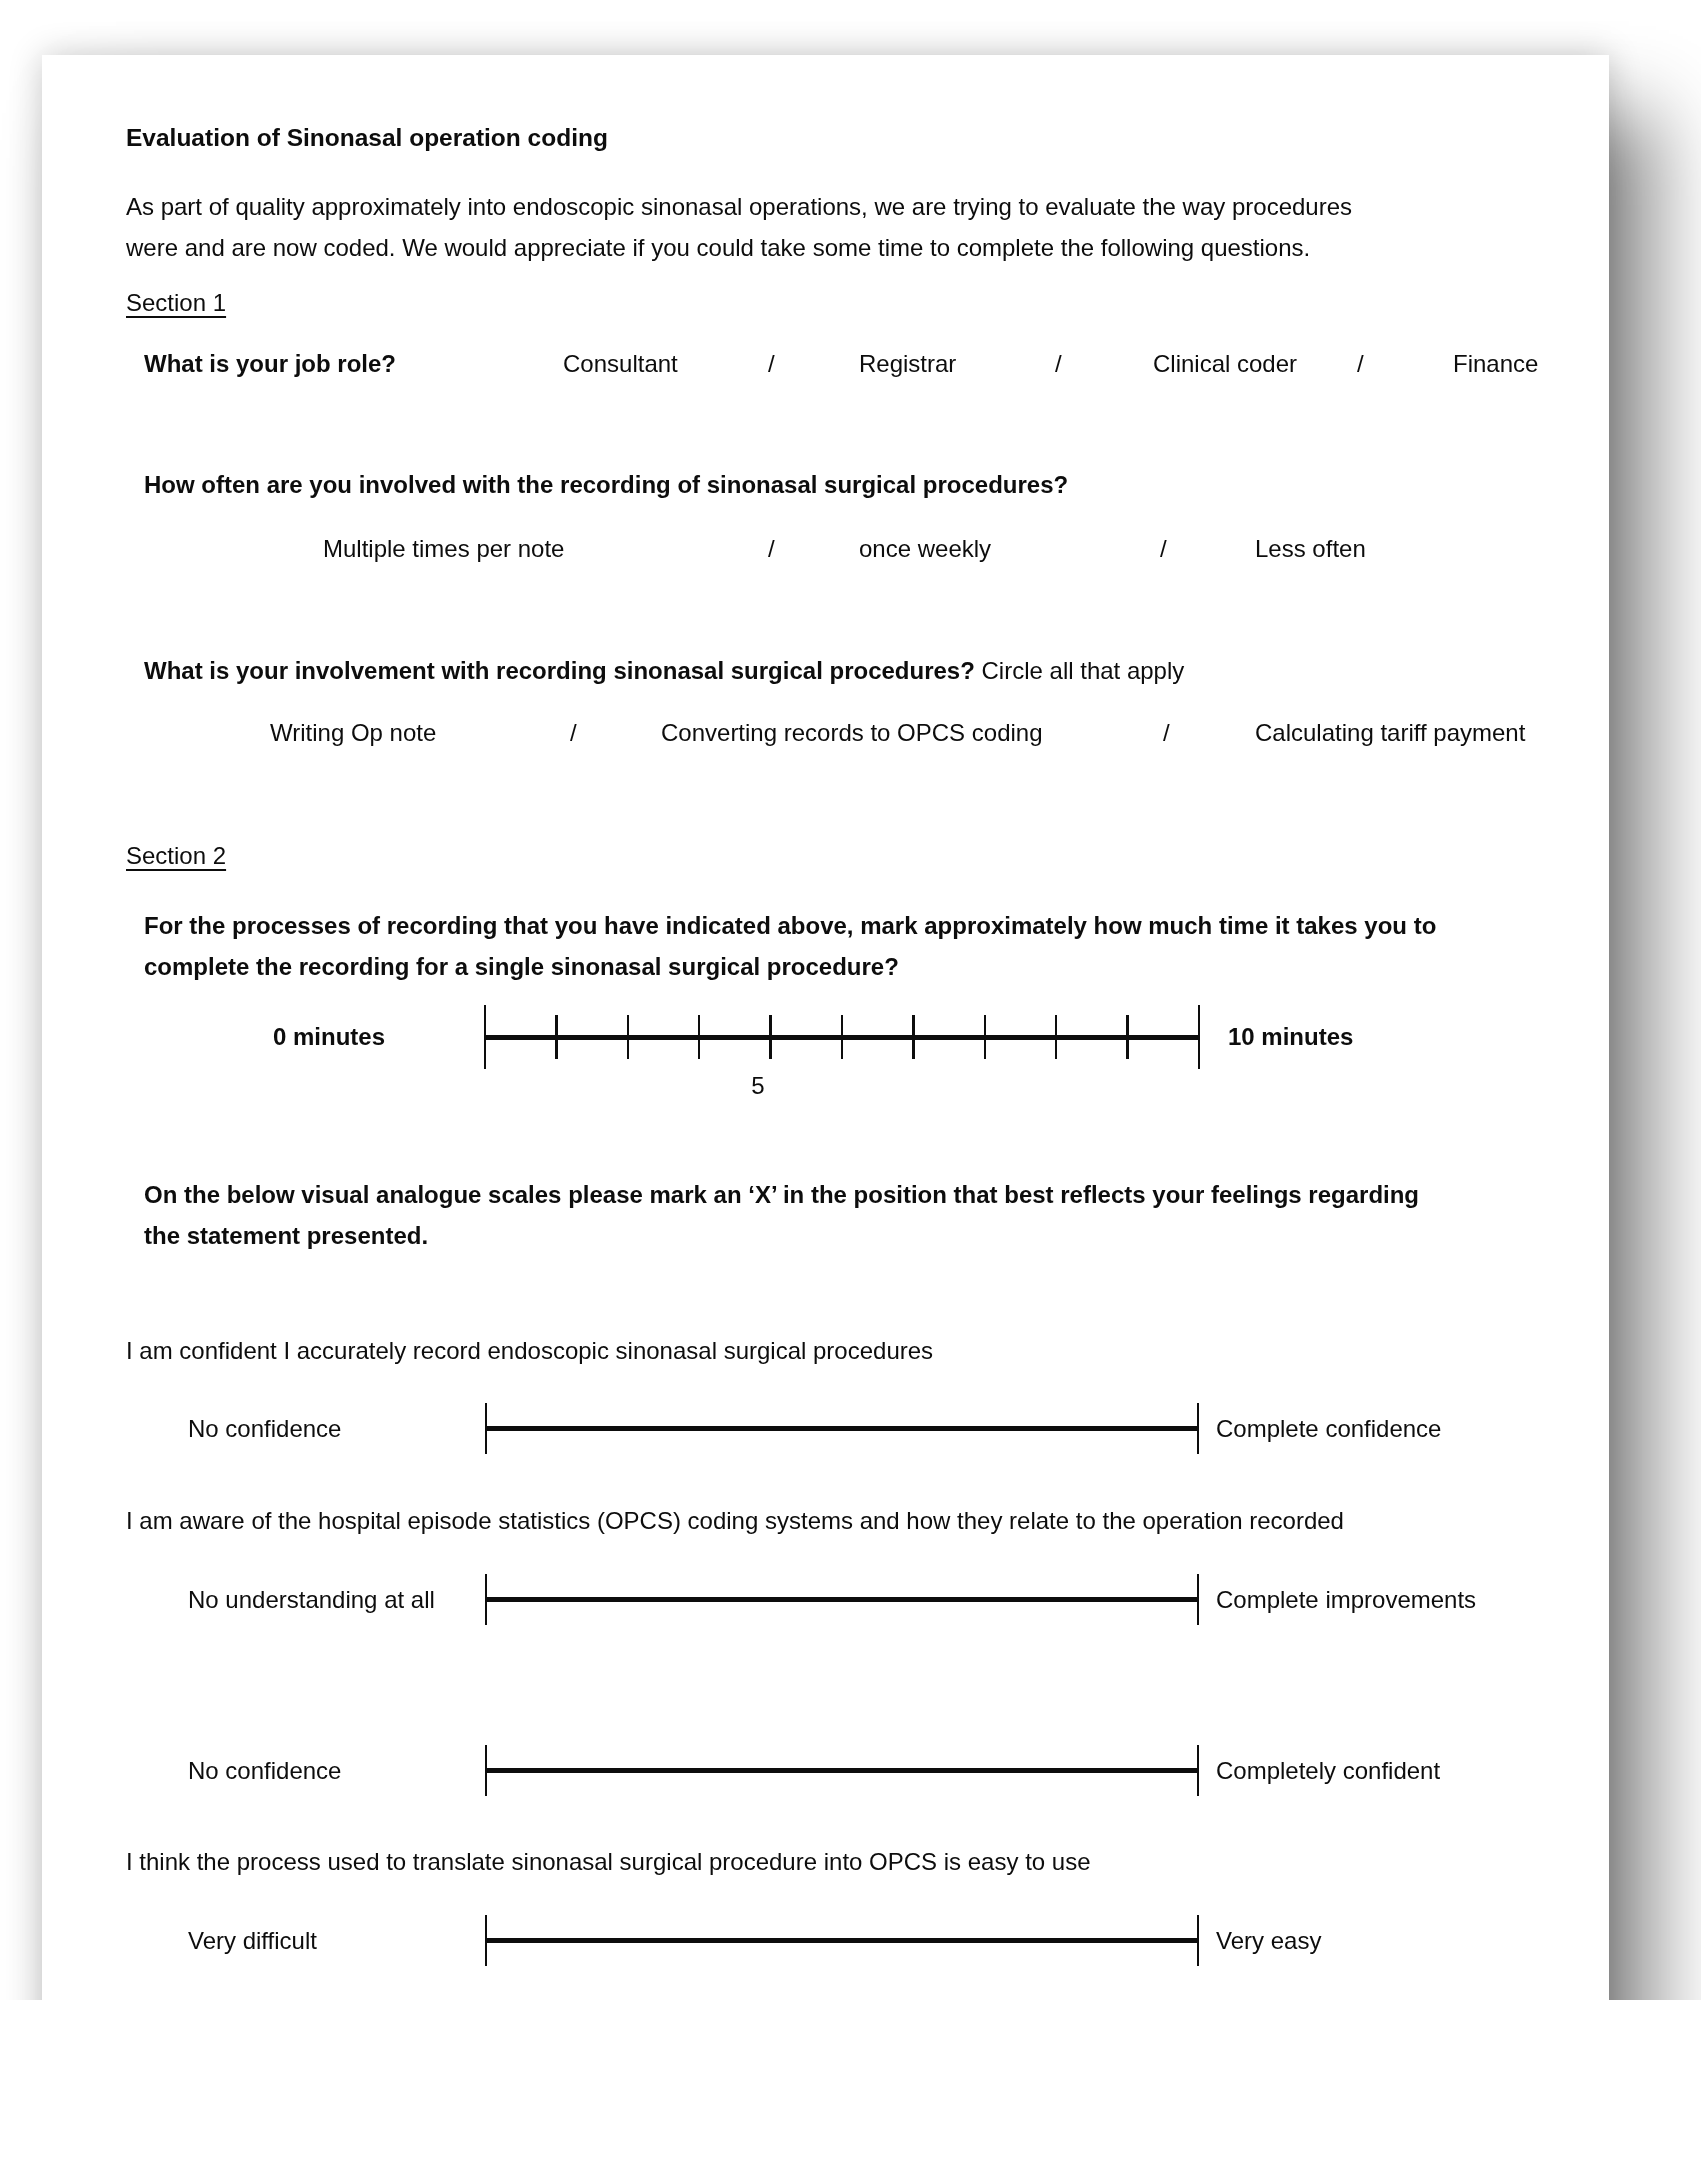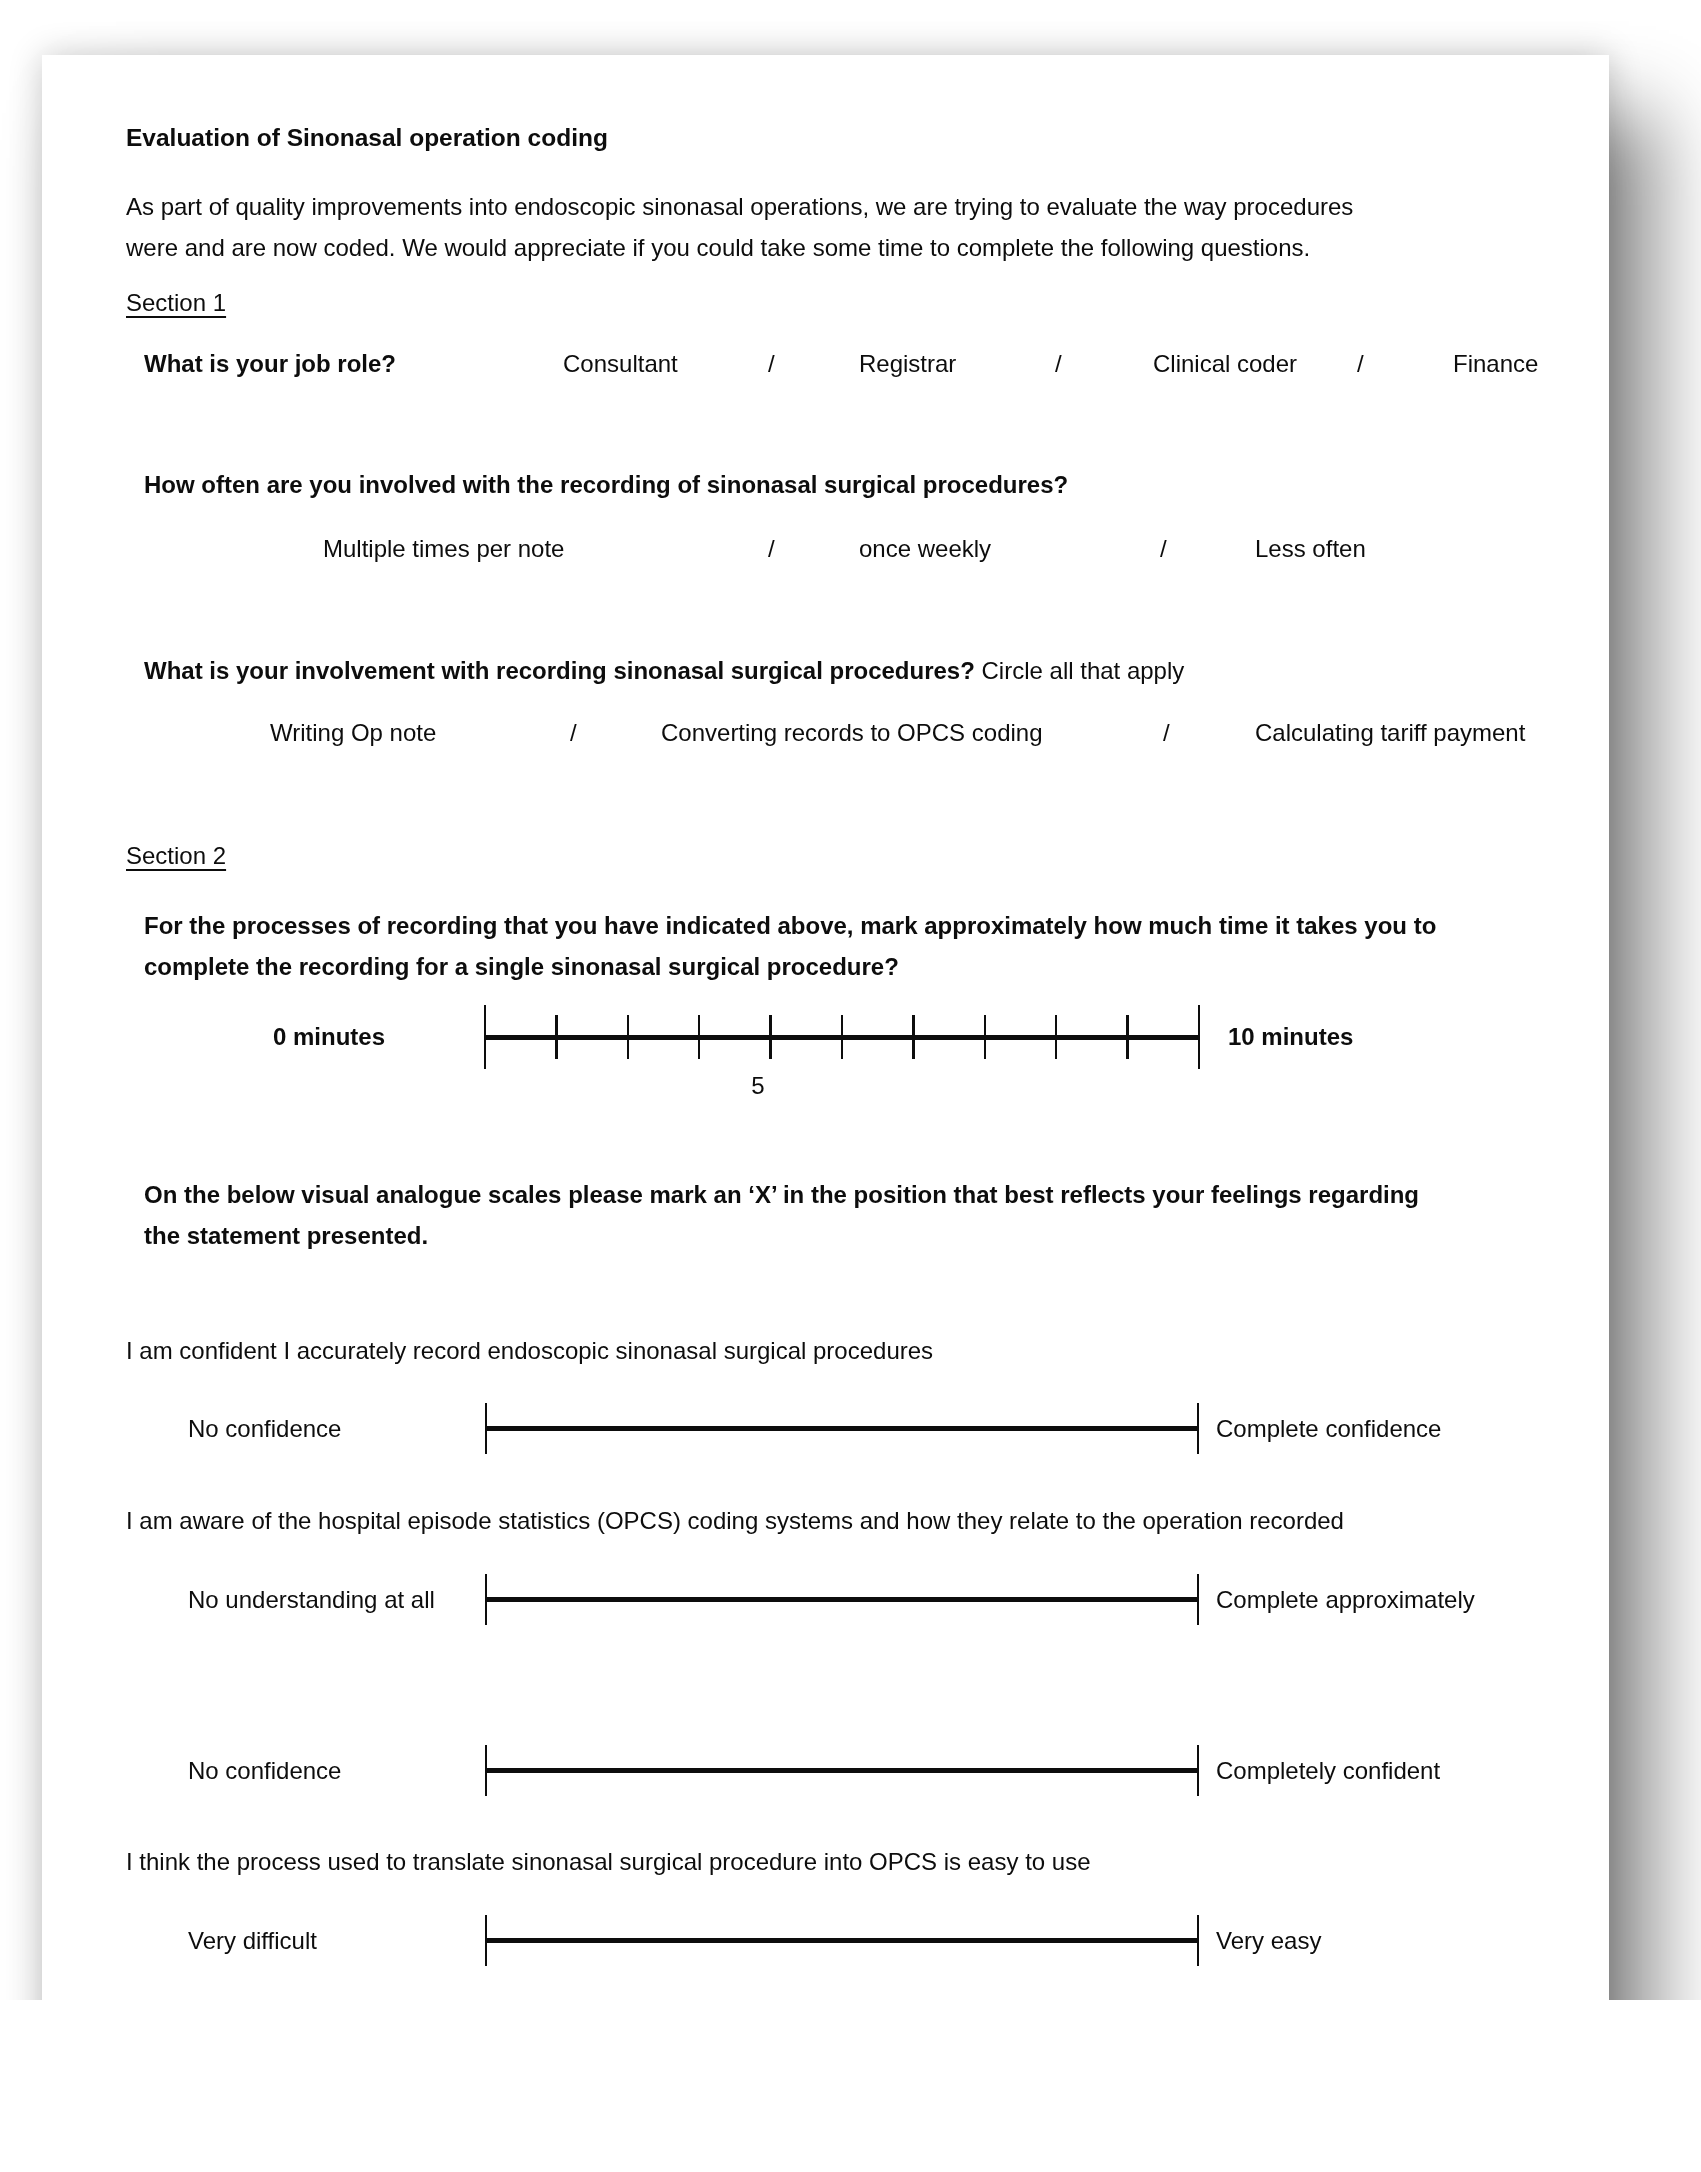--- a/index.html
+++ b/index.html
@@ -33,21 +33,21 @@
 </style>
 </head>
 <body>
 
 <div class="canvas">
   <div class="page">
 
     <div class="block title" style="top:69px">Evaluation of Sinonasal operation coding</div>
 
     <div class="block para" style="top:131px">
-      <span class="line">As part of quality improvements into endoscopic sinonasal operations, we are trying to evaluate the way procedures</span>
+      <span class="line">As part of quality approximately into endoscopic sinonasal operations, we are trying to evaluate the way procedures</span>
       <span class="line">were and are now coded. We would appreciate if you could take some time to complete the following questions.</span>
     </div>
 
     <div class="block" style="top:234px">
       <span class="underline">Section 1</span>
     </div>
 
     <div class="block row" style="top:295px">
       <span class="bold" style="left:0">What is your job role?</span>
       <span style="left:437px">Consultant</span>
@@ -129,21 +129,21 @@
     </div>
 
     <div class="block" style="top:1452px">I am aware of the hospital episode statistics (OPCS) coding systems and how they relate to the operation recorded</div>
     <div class="block vas-row" style="top:1518px">
       <span class="side-label" style="left:62px">No understanding at all</span>
       <span class="vas-track">
         <span class="cap left"></span>
         <span class="bar"></span>
         <span class="cap right"></span>
       </span>
-      <span class="side-label" style="left:1090px">Complete approximately</span>
+      <span class="side-label" style="left:1090px">Complete improvements</span>
     </div>
 
     <div class="block vas-row" style="top:1689px">
       <span class="side-label" style="left:62px">No confidence</span>
       <span class="vas-track">
         <span class="cap left"></span>
         <span class="bar"></span>
         <span class="cap right"></span>
       </span>
       <span class="side-label" style="left:1090px">Completely confident</span>

